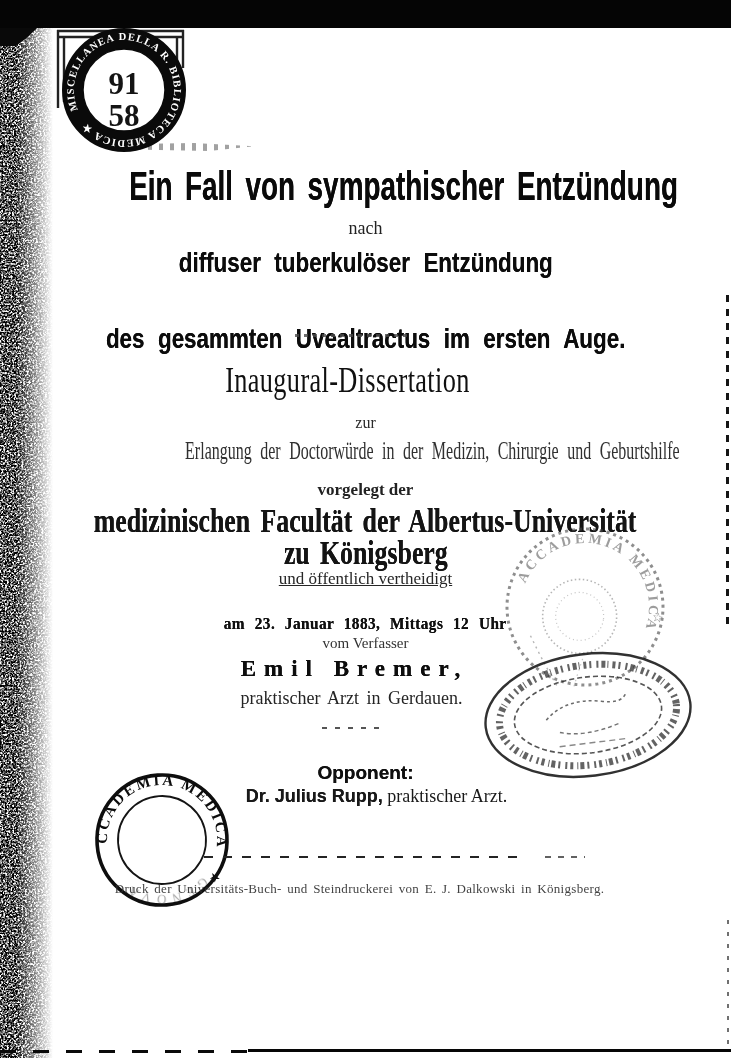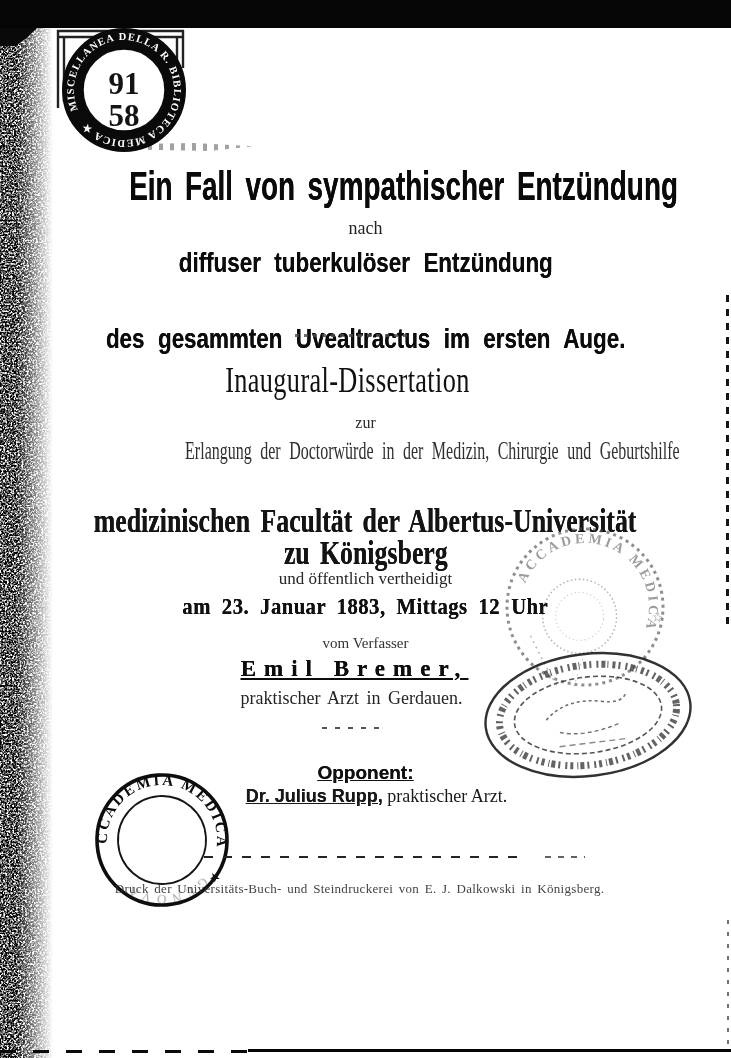--- a/index.html
+++ b/index.html
@@ -3,21 +3,21 @@
 <meta charset="utf-8">
 <style>
   html,body{margin:0;padding:0;background:#e8e8e8;}
   .page{
     position:relative;width:731px;height:1058px;background:#ffffff;
     overflow:hidden;font-family:"Liberation Serif",serif;color:#111;
   }
   .abs{position:absolute;}
   .center{left:0;right:0;text-align:center;}
   .cond{display:inline-block;transform-origin:center;white-space:nowrap;}
-  .ink{text-shadow:0 0 0.5px currentColor;text-decoration:underline;}
+  .ink{text-shadow:0 0 0.5px currentColor;}
 
   
   .top-edge{left:0;top:0;width:731px;height:28px;background:#050505;
     clip-path:polygon(0 0,731 0,731px 9px,690px 13px,640px 15px,560px 17px,470px 11px,380px 14px,300px 12px,220px 15px,160px 10px,115px 15px,75px 20px,40px 24px,18px 30px,0 34px);}
   .left-noise-fade{left:16px;top:0;width:42px;height:1058px;
     background:linear-gradient(to right,rgba(255,255,255,0),#fff 88%);}
   .corner-blob{left:0;top:0;width:40px;height:46px;background:#090909;
     clip-path:polygon(0 0,100% 0,88% 30%,100% 55%,70% 80%,40% 100%,0 100%);}
   .bottom-solid{left:248px;top:1049px;width:483px;height:3px;background:#060606;}
   .bottom-dash{left:0;top:1050px;width:248px;height:3px;
@@ -48,22 +48,22 @@
   .t-sub1{top:247px;} .t-sub2{top:279px;margin-top:44px;}
   .t-inaug{top:359px;left:-36px;right:0;font-size:36px;letter-spacing:.5px;color:#101010;}
   .t-inaug .cond{transform:scaleX(.73);}
   .t-zur{top:414px;font-size:16px;color:#2a2a2a;}
   .t-degree{top:437px;font-size:25px;color:#303030;filter:blur(.35px);padding-left:46px;}
   .t-degree .cond{transform:scaleX(.64);word-spacing:7px;}
   .t-vorgelegt{top:480px;font-size:17px;font-weight:600;color:#222;}
   .t-fac{font-weight:700;font-size:34px;color:#141414;}
   .t-fac .cond{transform:scaleX(.76);word-spacing:5px;}
   .t-fac1{top:502px;} .t-fac2{top:534px;}
-  .t-defense{top:569px;font-size:17px;color:#262626;}
-  .t-date{top:594px;font-weight:700;font-size:23px;color:#101010;letter-spacing:.5px;}
+  .t-defense{top:569px;font-size:17px;color:#262626;text-decoration:underline;}
+  .t-date{top:614px;font-weight:700;font-size:17px;color:#101010;letter-spacing:.5px;}
   .t-date .cond{transform:scaleX(.9);word-spacing:6px;}
   .t-vomverf{top:635px;font-size:15px;color:#333;filter:blur(.3px);}
   .t-author{top:656px;left:-22px;right:0;font-weight:700;font-size:23px;
     letter-spacing:8px;color:#0d0d0d;}
   .t-authdesc{top:688px;left:-28px;right:0;font-size:18px;color:#242424;word-spacing:3px;}
   .t-opplabel{top:762px;font-family:"Liberation Sans",sans-serif;font-weight:700;
     font-size:19px;color:#101010;}
   .t-oppname{top:786px;font-size:18px;color:#191919;}
   .t-oppname .b{font-family:"Liberation Sans",sans-serif;font-weight:700;padding-left:22px;}
   .t-imprint{top:881px;left:-12px;right:0;font-size:13px;color:#2e2e2e;
@@ -128,20 +128,21 @@
   <div class="abs center t-sub t-sub2 ink">
     <span class="cond">des gesammten Uvealtractus im ersten Auge.</span></div>
 
   <div class="abs orn-dots"></div>
 
   <div class="abs center t-inaug">
     <span class="cond">Inaugural-Dissertation</span></div>
   <div class="abs center t-zur">zur</div>
   <div class="abs center t-degree">
     <span class="cond">Erlangung der Doctorwürde in der Medizin, Chirurgie und Geburtshilfe</span></div>
+  <div class="abs center t-vorgelegt">vorgelegt der</div>
   <div class="abs center t-fac t-fac1 ink">
     <span class="cond">medizinischen Facultät der Albertus-Universität</span></div>
   <div class="abs center t-fac t-fac2 ink">
     <span class="cond">zu Königsberg</span></div>
   <div class="abs center t-defense">und öffentlich vertheidigt</div>
   <div class="abs center t-date ink">
     <span class="cond">am 23. Januar 1883, Mittags 12 Uhr</span></div>
   <div class="abs center t-vomverf">vom Verfasser</div>
   <div class="abs center t-author ink">Emil Bremer,</div>
   <div class="abs center t-authdesc">praktischer Arzt in Gerdauen.</div>

